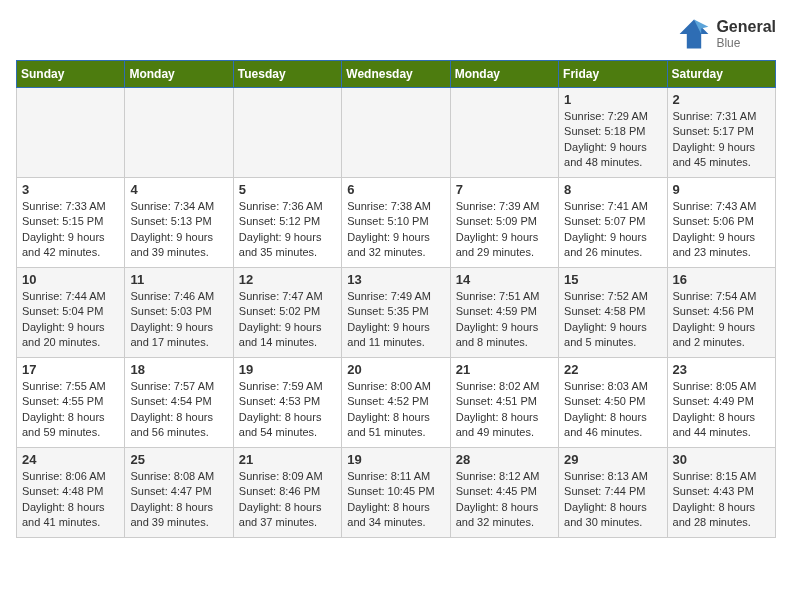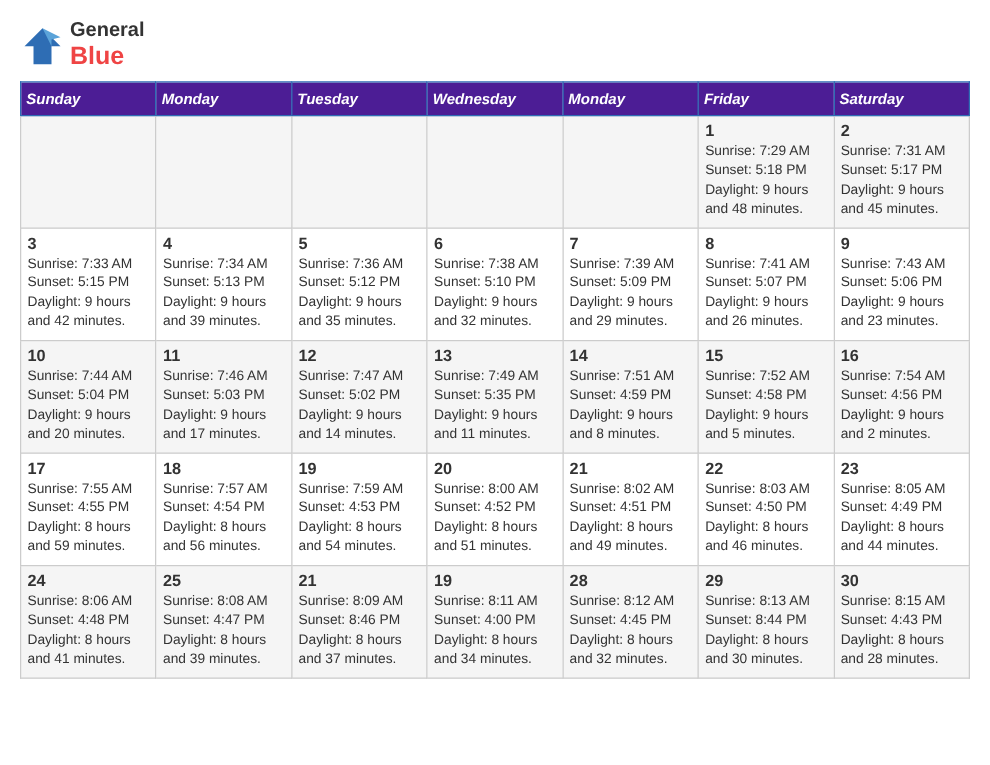--- a/index.html
+++ b/index.html
@@ -5,21 +5,21 @@
     * { margin: 0; padding: 0; box-sizing: border-box; }
     body {
       font-family: Arial, sans-serif;
       background: #fff;
       width: 792px;
       min-height: 612px;
       padding: 16px;
     }
     .header {
       display: flex;
-      justify-content: flex-start;
+      justify-content: flex-end;
       align-items: flex-start;
       margin-bottom: 8px;
     }
     .logo {
       display: flex;
       align-items: center;
       gap: 4px;
     }
     .logo-icon {
       width: 36px;
@@ -68,35 +68,35 @@
       font-size: 11px;
       line-height: 1.4;
       color: #333;
     }
     tr:nth-child(odd) td {
       background-color: #f5f5f5;
     }
     tr:nth-child(even) td {
       background-color: #fff;
     }
-    thead tr th { background-color: #4c1d95; font-style: italic; }
+    thead tr th { background-color: #4d7c0f; }
   </style>
 </head>
 <body>
 
 <div class="header">
   <div class="logo">
     <svg class="logo-icon" viewBox="0 0 40 40">
 
       <polygon points="20,4 36,20 28,20 28,36 12,36 12,20 4,20" fill="#2e6db4"></polygon>
       <polygon points="20,4 36,12 28,14 28,20 20,4" fill="#5ba3d9"></polygon>
     </svg>
     <div>
       <div style="font-size:16px;font-weight:bold;color:#333;">General</div>
-      <div style="font-size:20px;font-weight:bold;color:#ef4444;">Blue</div>
+      <div style="font-size:12px;font-weight:normal;color:#737373;">Blue</div>
     </div>
   </div>
   <div class="title-block">
     <div class="month-title"></div>
     <div class="location"></div>
   </div>
 </div>
 
 <table>
   <thead>
@@ -277,33 +277,33 @@
         </td>
         <td>
           <span class="day-num">21</span>
           <div class="day-info">Sunrise: 8:09 AM
 Sunset: 8:46 PM
 Daylight: 8 hours and 37 minutes.</div>
         </td>
         <td>
           <span class="day-num">19</span>
           <div class="day-info">Sunrise: 8:11 AM
-Sunset: 4:00 PM
+Sunset: 10:45 PM
 Daylight: 8 hours and 34 minutes.</div>
         </td>
         <td>
           <span class="day-num">28</span>
           <div class="day-info">Sunrise: 8:12 AM
 Sunset: 4:45 PM
 Daylight: 8 hours and 32 minutes.</div>
         </td>
         <td>
           <span class="day-num">29</span>
           <div class="day-info">Sunrise: 8:13 AM
-Sunset: 8:44 PM
+Sunset: 7:44 PM
 Daylight: 8 hours and 30 minutes.</div>
         </td>
         <td>
           <span class="day-num">30</span>
           <div class="day-info">Sunrise: 8:15 AM
 Sunset: 4:43 PM
 Daylight: 8 hours and 28 minutes.</div>
         </td>
       </tr>
     </tbody>

